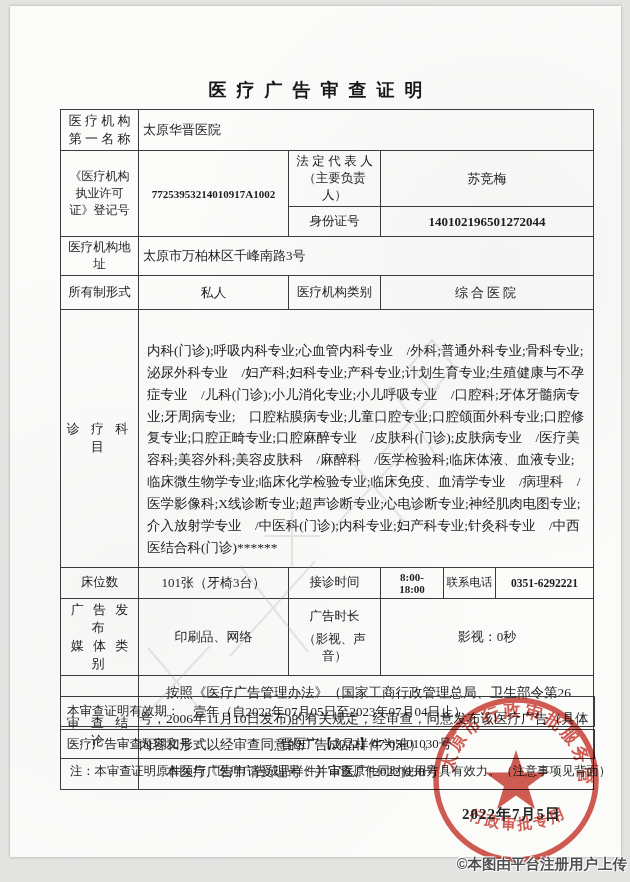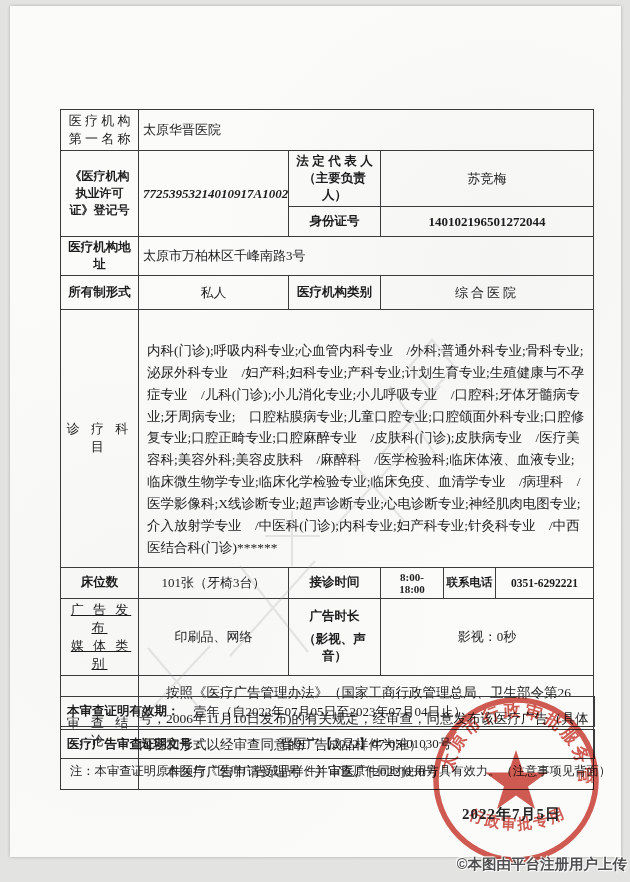--- a/index.html
+++ b/index.html
@@ -25,26 +25,26 @@
   table.cert{
     position:absolute;left:50px;top:103px;border-collapse:collapse;
     table-layout:fixed;width:533px;font-size:13px;
   }
   table.cert td{
     border:1.6px solid #3b3b3b;padding:2px 4px;vertical-align:middle;
     overflow:hidden;
   }
   .lab{ text-align:center; }
   .lab .ls4{letter-spacing:4px;text-indent:4px;}
-  .lab .ls3{letter-spacing:3px;text-indent:3px;text-decoration:underline;}
-  .sans{font-family:"Liberation Sans","DejaVu Sans",sans-serif;font-weight:700;font-size:12.5px;}
+  .lab .ls3{letter-spacing:3px;text-indent:3px;}
+  .sans{font-family:"Liberation Sans","DejaVu Sans",sans-serif;font-weight:400;font-size:12.5px;}
   .ctr{text-align:center;}
   .lft{text-align:left;padding-left:8px;}
   .num{font-weight:700;font-family:"Liberation Serif",serif;}
-  .small-num{font-size:13px;font-style:italic;}
+  .small-num{font-size:11px;}
   .dept-cell{
     font-size:13.5px;line-height:1.62;padding:30px 8px 8px 8px !important;
     vertical-align:top !important;text-align:left;
   }
   .concl-cell{padding:4px 0 !important;font-size:13.5px;line-height:1.95;text-align:left;}
   .para{text-indent:2em;}
   .vbox{
     position:absolute;left:50px;width:533px;border:1.8px solid #3b3b3b;
     background:transparent;display:flex;align-items:center;font-size:13px;
   }
@@ -71,20 +71,21 @@
     font-size:14.5px;font-weight:700;color:#4e4e50;
     text-shadow:0 0 1px #fff,0 0 2px #fff,1px 1px 0 #fff,-1px -1px 0 #fff;
   }
   .sub2{display:block;}
 </style>
 </head>
 <body>
 
 <div class="page">
 
+  <div class="doc-title">医疗广告审查证明</div>
 
   <svg class="scan-marks" viewBox="0 0 480 400">
     <g fill="none" stroke="#9a9a9a" stroke-opacity="0.22" stroke-width="2.2">
       <path d="M300 130 L360 60 M310 60 L355 128 M330 40 l22 -26 l22 26 l-22 26 z"></path>
       <path d="M150 330 L235 235 M160 240 L228 326 M185 210 l55 0 M212 185 l0 55"></path>
       <path d="M255 200 L330 120 M262 125 L325 196"></path>
       <path d="M60 395 L130 320 M68 322 L126 390"></path>
     </g>
   </svg>
 

